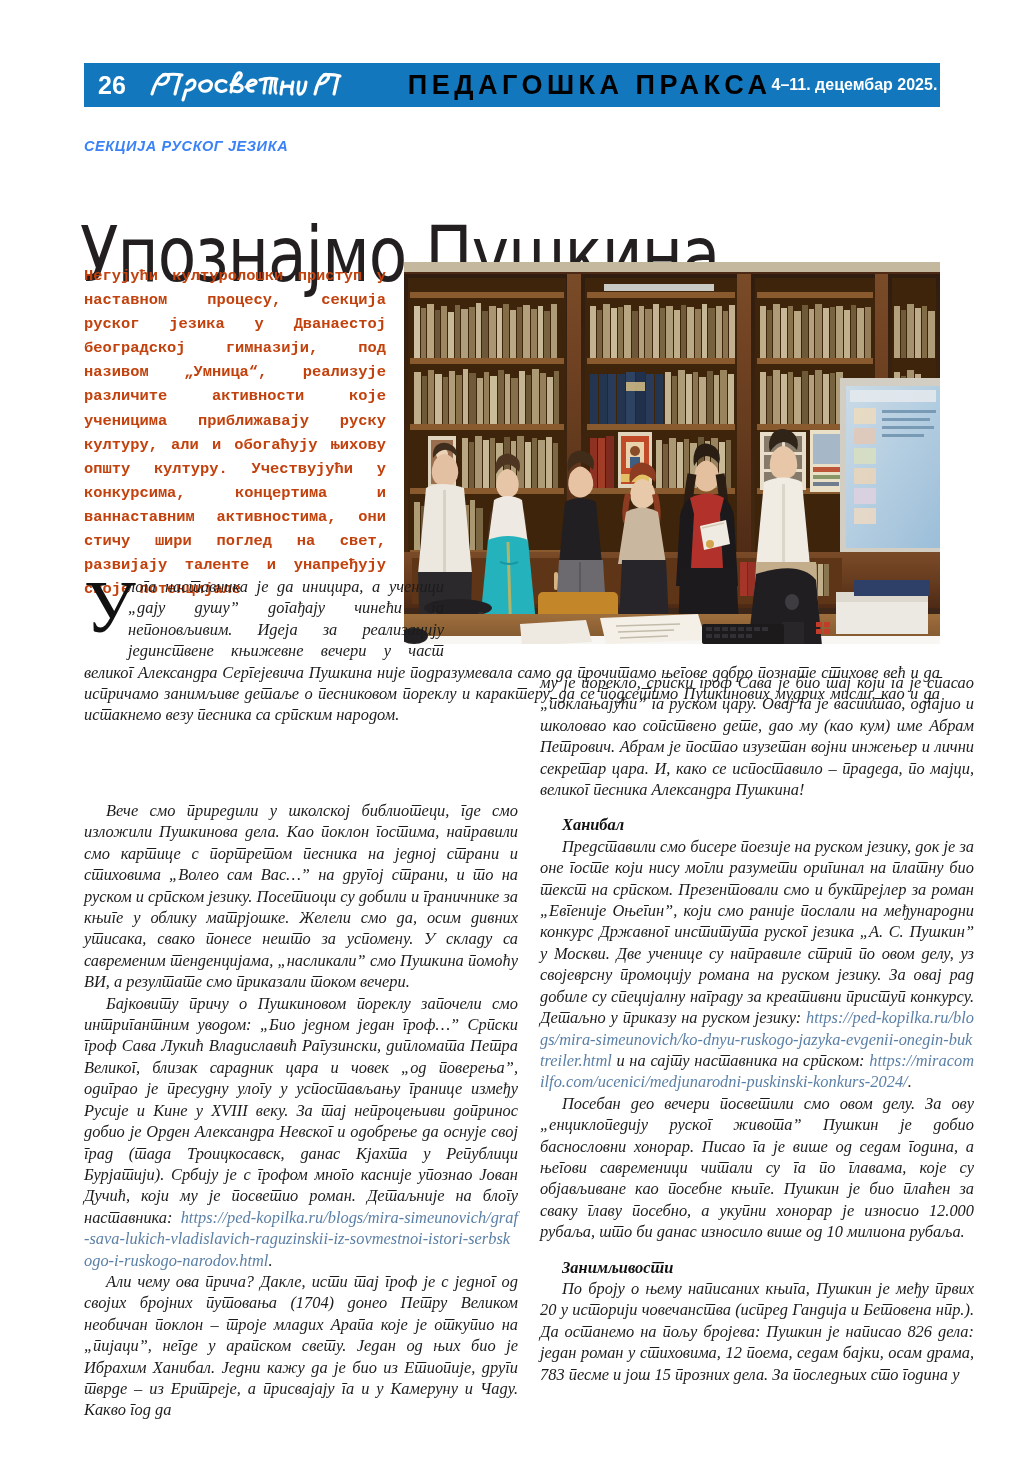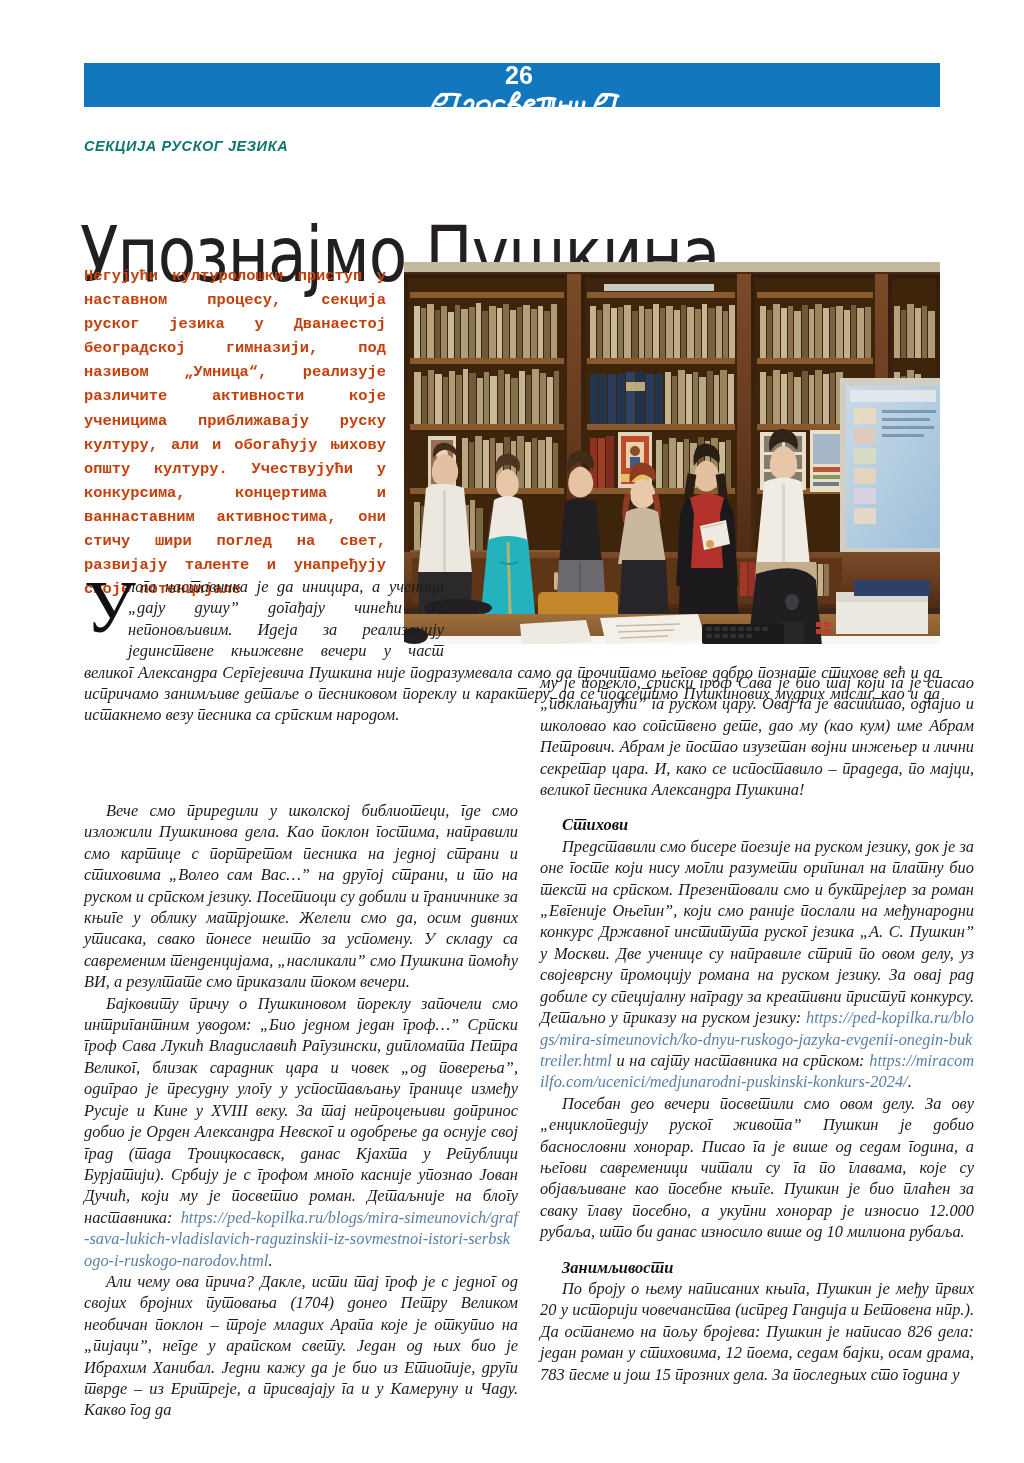--- a/index.html
+++ b/index.html
@@ -46,22 +46,23 @@
     margin-left: 20px;
     display: flex;
     align-items: center;
     height: 44px;
   }
   .logo-script svg { display: block; }
   .section-title {
     font-family: "Liberation Sans", sans-serif;
     font-weight: bold;
     font-size: 27px;
-    color: #ffffff;
+    color: #000000;
     letter-spacing: 4.5px;
+    margin-left: 66px;
     white-space: nowrap;
     text-align: center;
   }
   .issue-date {
     font-family: "Liberation Sans", sans-serif;
     font-weight: bold;
     font-size: 16px;
     color: #ffffff;
     margin-left: auto;
     margin-right: 16px;
@@ -72,21 +73,21 @@
   
   .kicker {
     position: absolute;
     left: 84px;
     top: 138px;
     font-family: "Liberation Sans", sans-serif;
     font-style: italic;
     font-weight: bold;
     font-size: 14.5px;
     letter-spacing: 0.6px;
-    color: #0f766e;
+    color: #3b82f6;
   }
 
   
   .headline {
     position: absolute;
     left: 80px;
     top: 166px;
     font-family: "DejaVu Sans Condensed", "Liberation Sans", sans-serif;
     font-weight: 300;
     font-size: 76px;
@@ -190,21 +191,21 @@
     top: 641px;
     width: 434px;
     margin-top: 31px;
   }
 </style>
 </head>
 <body>
 
 <div class="page">
 
-  <div class="masthead" style="background: rgb(18, 119, 188); flex-direction: column;">
+  <div class="masthead" style="background: rgb(18, 119, 188);">
     <div class="page-number">26</div>
 
     <div class="logo-script">
       <svg width="196" height="34" viewBox="0 0 196 34">
         <g fill="none" stroke="#ffffff" stroke-width="3.1" stroke-linecap="round" stroke-linejoin="round">
 
           <path d="M6 26 C9 16, 12 10, 17 7 C21 5, 24 8, 22 12 C20 16, 16 17, 13 16"></path>
           <path d="M17 7 C24 6, 31 6, 36 7"></path>
           <path d="M34 8 C32 15, 30 21, 29 26"></path>
 
@@ -698,21 +699,21 @@
 
 
     <p><span>Бајковиту причу о Пушкиновом пореклу започели смо интригантним уводом: „Био једном један гроф…” Српски гроф Сава Лукић Владиславић Рагузински, дипломата Петра Великог, близак сарадник цара и човек „од поверења”, одиграо је пресудну улогу у успостављању границе између Русије и Кине у XVIII веку. За тај непроцењиви допринос добио је Орден Александра Невског и одобрење да оснује свој град (тада Троицкосавск, данас Кјахта у Републици Бурјатији). Србију је с грофом много касније упознао Јован Дучић, који му је посветио роман. Детаљније на блогу наставника: </span><span class="url" style="color: rgb(90, 127, 166);">https://ped-kopilka.ru/blogs/mira-simeunovich/graf-sava-lukich-vladislavich-raguzinskii-iz-sovmestnoi-istori-serbskogo-i-ruskogo-narodov.html</span><span>.</span></p>
 
     <p>Али чему ова прича? Дакле, исти тај гроф је с једног од својих бројних путовања (1704) донео Петру Великом необичан поклон – троје младих Арапа које је откупио на „пијаци”, негде у арапском свету. Један од њих био је Ибрахим Ханибал. Једни кажу да је био из Етиопије, други тврде – из Еритреје, а присвајају га и у Камеруну и Чаду. Какво год да</p>
   </div>
 
   <div class="col-right bodytext">
     <p class="noindent">му је порекло, српски гроф Сава је био тај који га је спасао „поклањајући” га руском цару. Овај га је васпитао, одгајио и школовао као сопствено дете, дао му (као кум) име Абрам Петрович. Абрам је постао изузетан војни инжењер и лични секретар цара. И, како се испоставило – прадеда, по мајци, великог песника Александра Пушкина!</p>
 
-    <p class="subhead">Стихови</p>
+    <p class="subhead">Ханибал</p>
 
     <p><span>Представили смо бисере поезије на руском језику, док је за оне госте који нису могли разумети оригинал на платну био текст на српском. Презентовали смо и буктрејлер за роман „Евгеније Оњегин”, који смо раније послали на међународни конкурс Државног института руског језика „А. С. Пушкин” у Москви. Две ученице су направиле стрип по овом делу, уз својеврсну промоцију романа на руском језику. За овај рад добиле су специјалну награду за креативни приступ конкурсу. Детаљно у приказу на руском језику: </span><span class="url" style="color: rgb(90, 127, 166);">https://ped-kopilka.ru/blogs/mira-simeunovich/ko-dnyu-ruskogo-jazyka-evgenii-onegin-buktreiler.html</span><span> и на сајту наставника на српском: </span><span class="url" style="color: rgb(90, 127, 166);">https://miracomilfo.com/ucenici/medjunarodni-puskinski-konkurs-2024/</span><span>.</span></p>
 
     <p>Посебан део вечери посветили смо овом делу. За ову „енциклопедију руског живота” Пушкин је добио баснословни хонорар. Писао га је више од седам година, а његови савременици читали су га по главама, које су објављиване као посебне књиге. Пушкин је био плаћен за сваку главу посебно, а укупни хонорар је износио 12.000 рубаља, што би данас износило више од 10 милиона рубаља.</p>
 
     <p class="subhead">Занимљивости</p>
 
     <p>По броју о њему написаних књига, Пушкин је међу првих 20 у историји човечанства (испред Гандија и Бетовена нпр.). Да останемо на пољу бројева: Пушкин је написао 826 дела: један роман у стиховима, 12 поема, седам бајки, осам драма, 783 песме и још 15 прозних дела. За последњих сто година у</p>
   </div>
 

